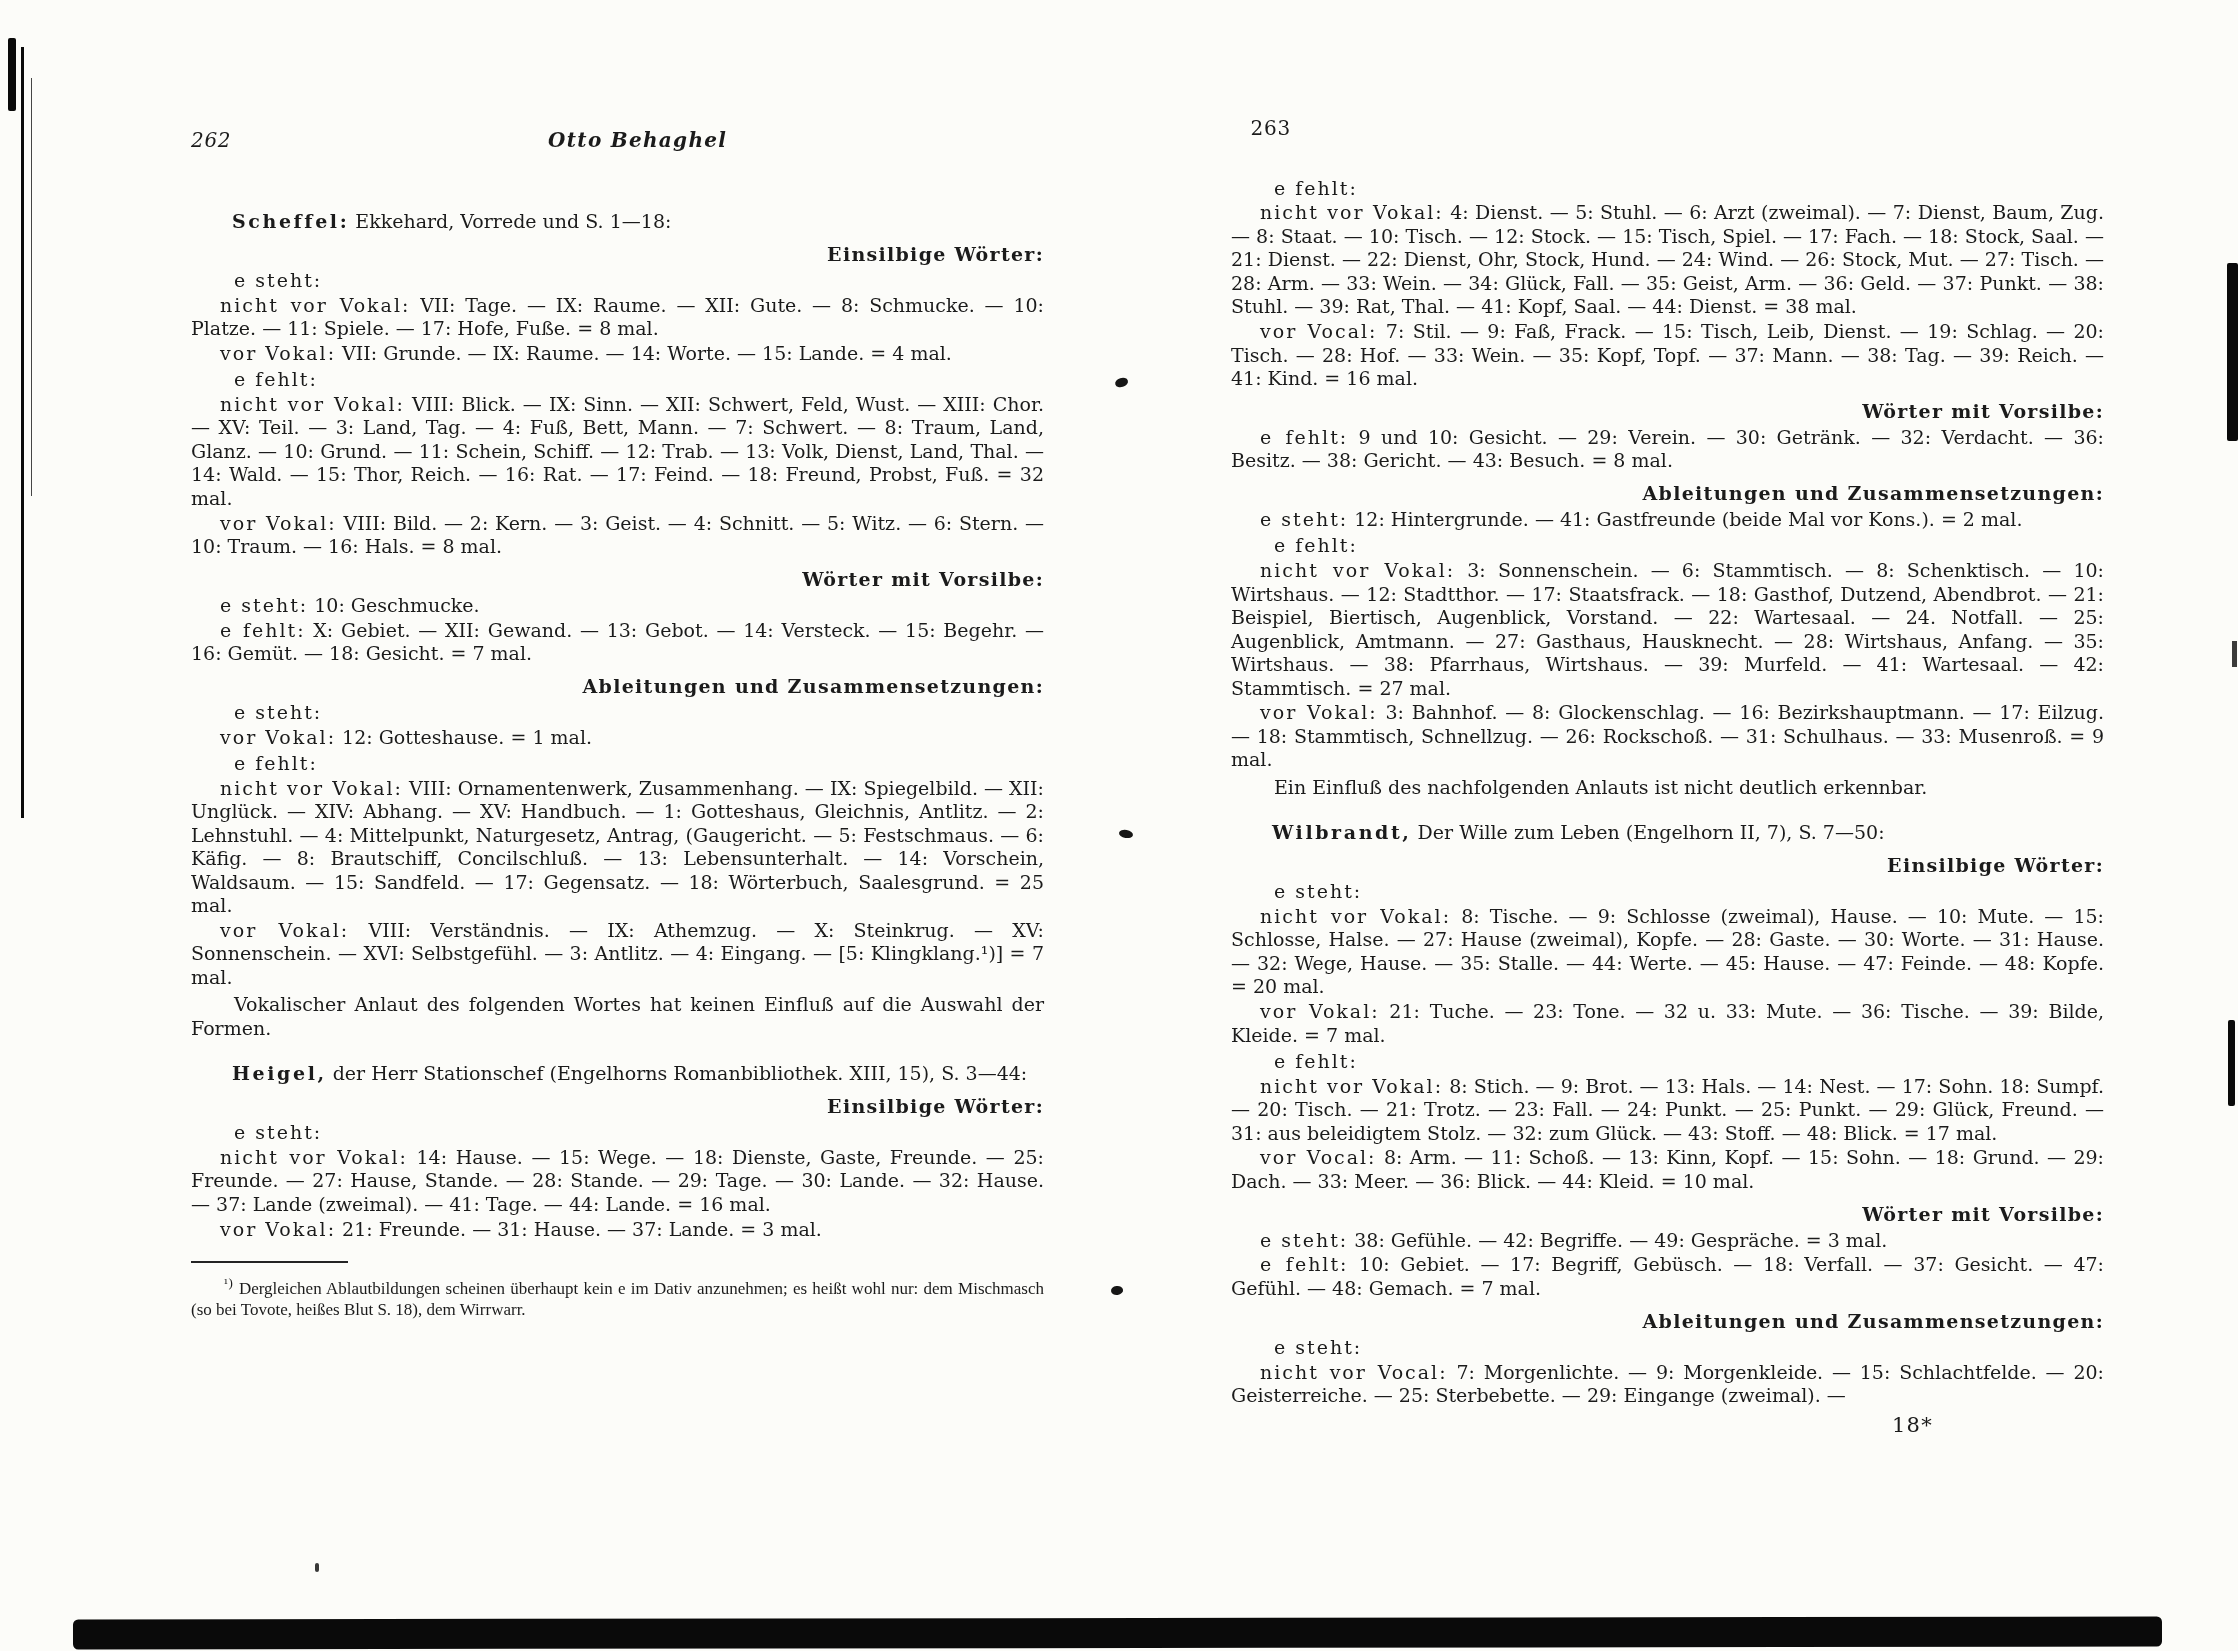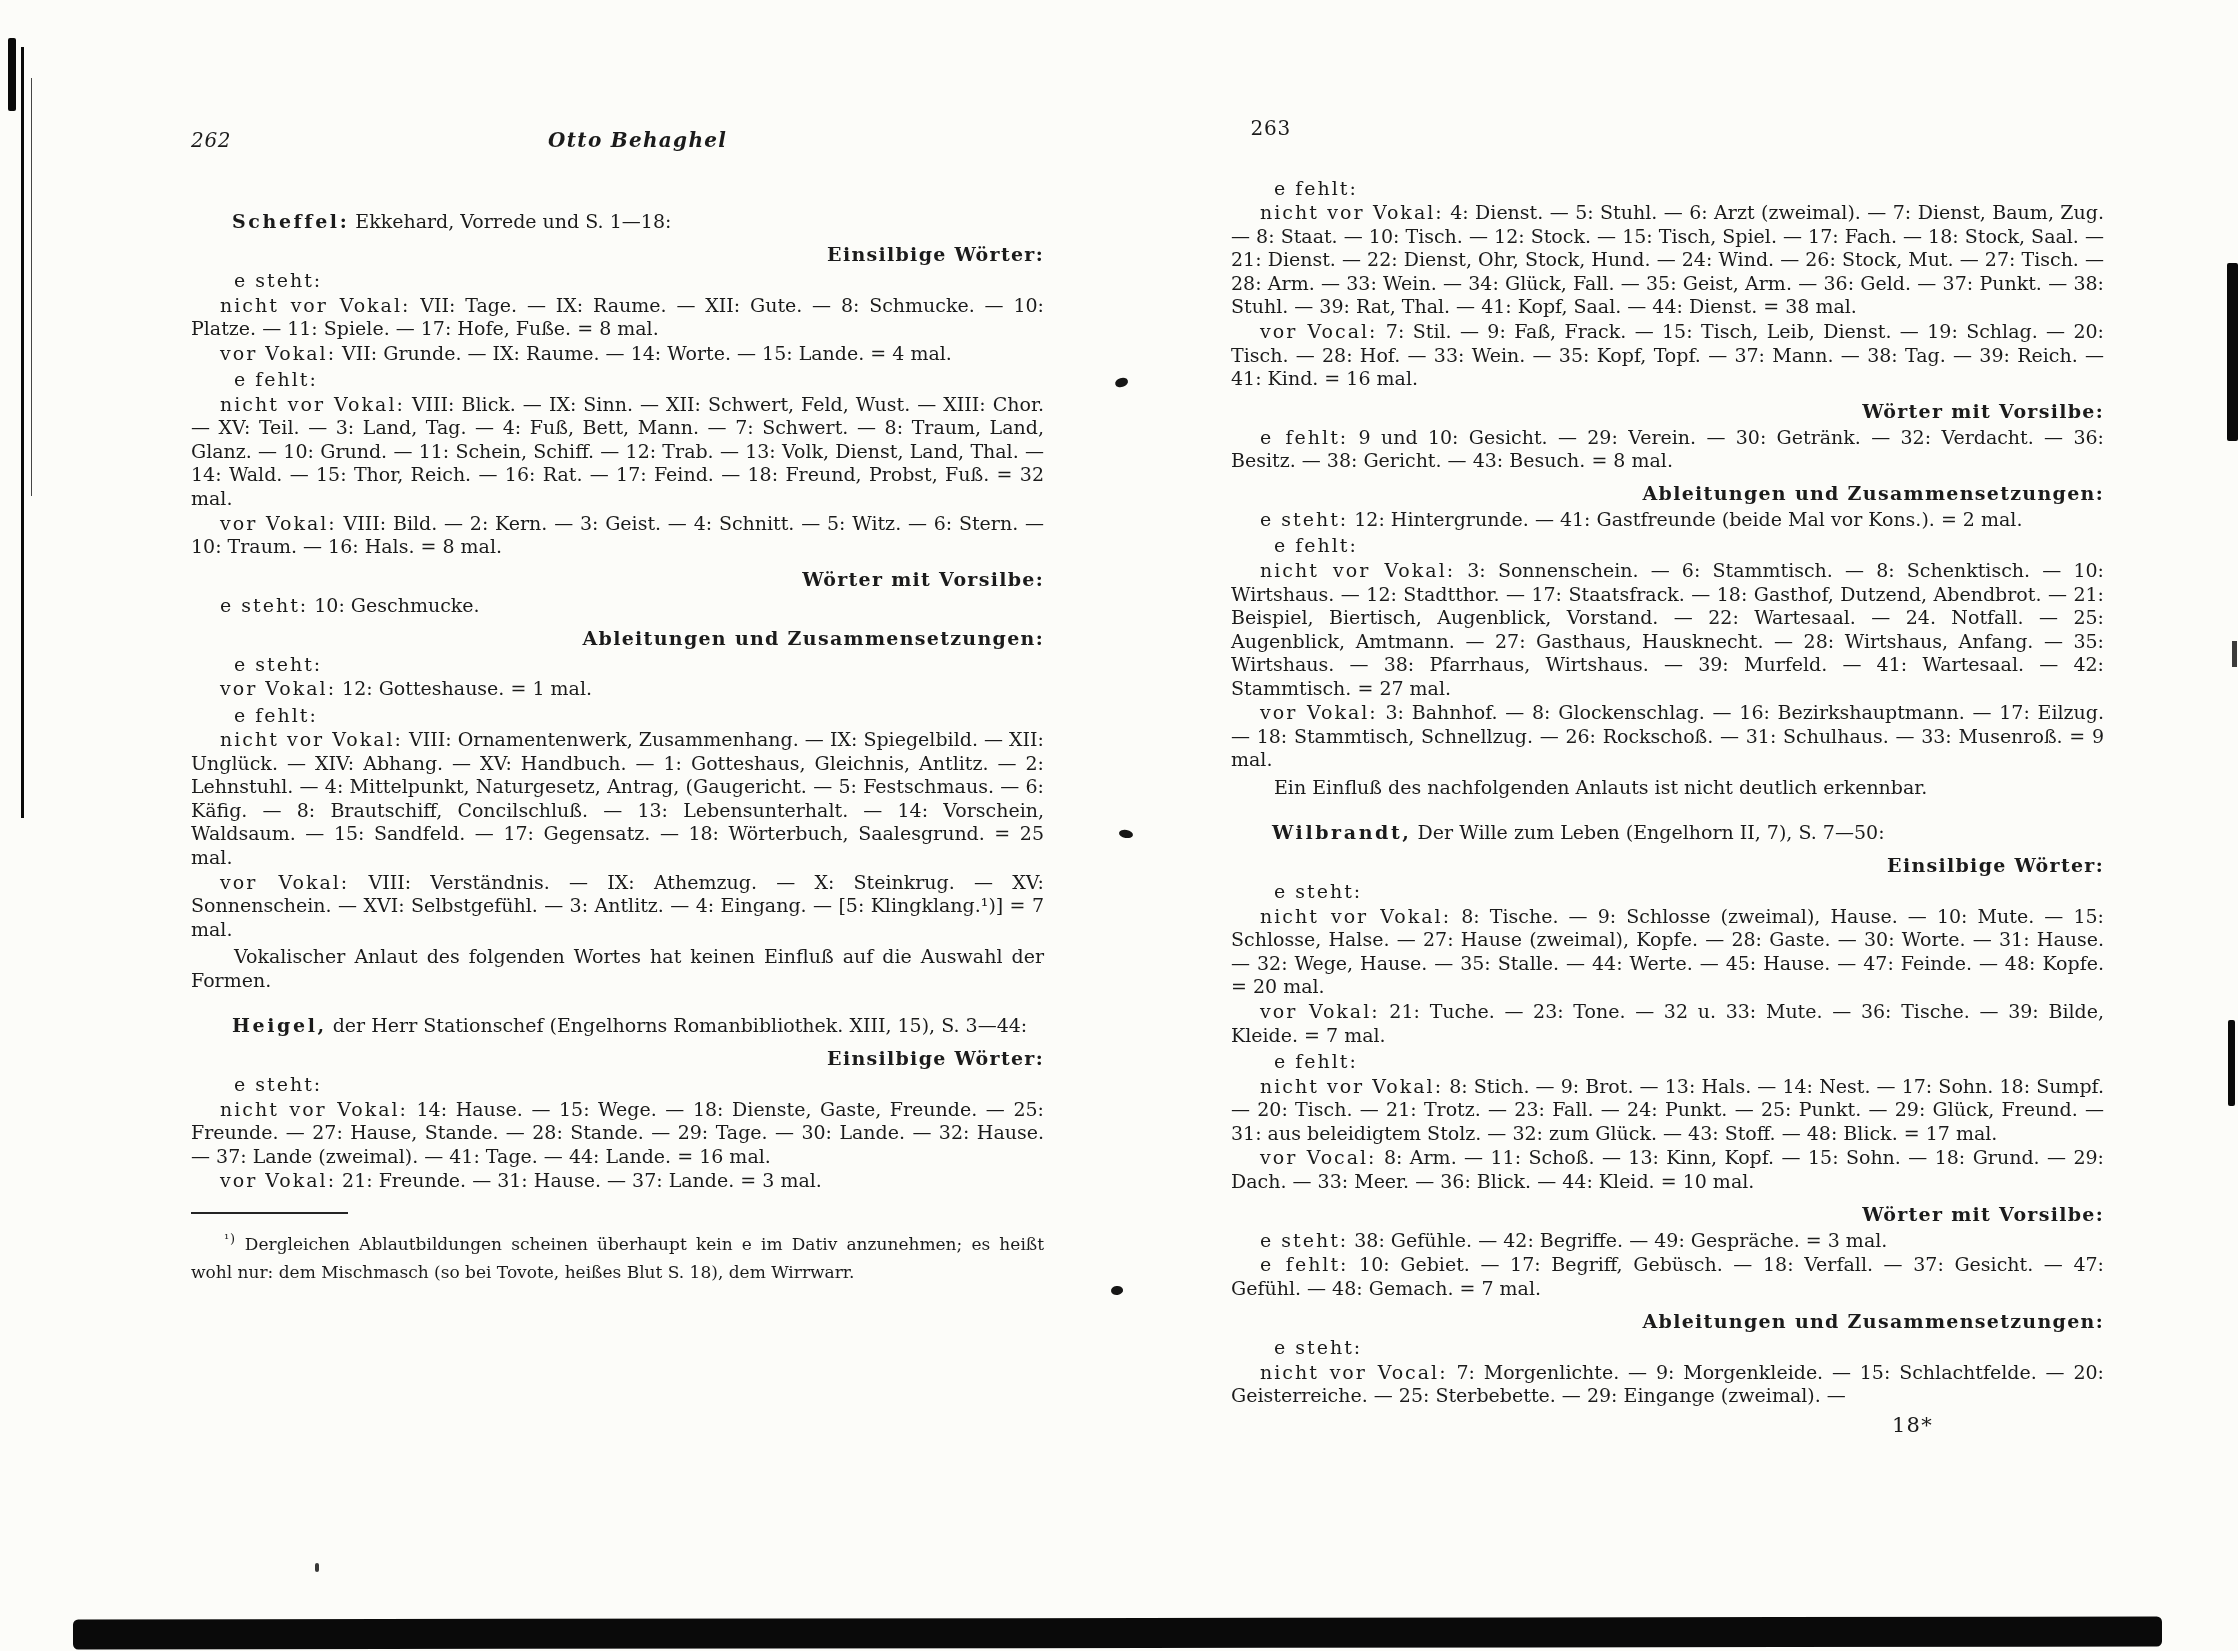--- a/index.html
+++ b/index.html
@@ -23,21 +23,21 @@
   .para{margin:1.3px 0;}
   .para.intro{text-indent:41px;margin-top:22px;margin-bottom:6.5px;}
   .para.heading{font-weight:bold;letter-spacing:1.3px;text-align:right;margin:9.2px 0 2.6px;text-indent:0;}
   .para.subhead{text-align:left;margin:2.6px 0 1.3px;padding-left:43px;letter-spacing:2px;}
   .para.entry{text-indent:29px;}
   .para.plain{text-indent:43px;margin-top:3.9px;}
   .lead{letter-spacing:2px;}
   .para.intro .lead{letter-spacing:2.6px;font-weight:bold;}
   
   .footnote-rule{width:157px;height:0;border-top:2px solid #242424;margin:19.6px 0 9.2px;}
-  .footnote{font-size:17px;line-height:29px;text-align:justify;text-indent:33px;}
+  .footnote{font-size:17px;line-height:21px;text-align:justify;text-indent:33px;font-family:Liberation Serif, serif;}
   .footnote .fn-marker{vertical-align:super;font-size:13px;letter-spacing:0.7px;}
   
   .signature{text-align:right;padding-right:171px;margin-top:6.5px;font-size:21px;letter-spacing:1.3px;}
   
   .artifact{position:absolute;background:#0a0a0a;}
   .a-bottom{left:73px;bottom:2.6px;width:2089px;height:30px;border-radius:5.2px;transform:rotate(-0.08deg);}
   .a-left-thick{left:7.8px;top:38px;width:8.5px;height:73px;border-radius:2px;}
   .a-left-line1{left:21px;top:47px;width:2.6px;height:771px;}
   .a-left-line2{left:31px;top:78px;width:1.3px;height:418px;opacity:.75;}
   .a-right-bar1{right:1.3px;top:263px;width:11px;height:178px;border-radius:2px;}
@@ -68,20 +68,21 @@
         <div class="para intro"><span class="lead">Scheffel:</span> Ekkehard, Vorrede und S. 1—18:</div>
         <div class="para heading">Einsilbige Wörter:</div>
         <div class="para subhead">e steht:</div>
         <div class="para entry"><span class="lead">nicht vor Vokal:</span> VII: Tage. — IX: Raume. — XII: Gute. — 8: Schmucke. — 10: Platze. — 11: Spiele. — 17: Hofe, Fuße. = 8 mal.</div>
         <div class="para entry"><span class="lead">vor Vokal:</span> VII: Grunde. — IX: Raume. — 14: Worte. — 15: Lande. = 4 mal.</div>
         <div class="para subhead">e fehlt:</div>
         <div class="para entry"><span class="lead">nicht vor Vokal:</span> VIII: Blick. — IX: Sinn. — XII: Schwert, Feld, Wust. — XIII: Chor. — XV: Teil. — 3: Land, Tag. — 4: Fuß, Bett, Mann. — 7: Schwert. — 8: Traum, Land, Glanz. — 10: Grund. — 11: Schein, Schiff. — 12: Trab. — 13: Volk, Dienst, Land, Thal. — 14: Wald. — 15: Thor, Reich. — 16: Rat. — 17: Feind. — 18: Freund, Probst, Fuß. = 32 mal.</div>
         <div class="para entry"><span class="lead">vor Vokal:</span> VIII: Bild. — 2: Kern. — 3: Geist. — 4: Schnitt. — 5: Witz. — 6: Stern. — 10: Traum. — 16: Hals. = 8 mal.</div>
         <div class="para heading">Wörter mit Vorsilbe:</div>
         <div class="para entry"><span class="lead">e steht:</span> 10: Geschmucke.</div>
+        <div class="para entry"><span class="lead">e fehlt:</span> X: Gebiet. — XII: Gewand. — 13: Gebot. — 14: Versteck. — 15: Begehr. — 16: Gemüt. — 18: Gesicht. = 7 mal.</div>
         <div class="para heading">Ableitungen und Zusammensetzungen:</div>
         <div class="para subhead">e steht:</div>
         <div class="para entry"><span class="lead">vor Vokal:</span> 12: Gotteshause. = 1 mal.</div>
         <div class="para subhead">e fehlt:</div>
         <div class="para entry"><span class="lead">nicht vor Vokal:</span> VIII: Ornamentenwerk, Zusammenhang. — IX: Spiegelbild. — XII: Unglück. — XIV: Abhang. — XV: Handbuch. — 1: Gotteshaus, Gleichnis, Antlitz. — 2: Lehnstuhl. — 4: Mittelpunkt, Naturgesetz, Antrag, (Gaugericht. — 5: Festschmaus. — 6: Käfig. — 8: Brautschiff, Concilschluß. — 13: Lebensunterhalt. — 14: Vorschein, Waldsaum. — 15: Sandfeld. — 17: Gegensatz. — 18: Wörterbuch, Saalesgrund. = 25 mal.</div>
         <div class="para entry"><span class="lead">vor Vokal:</span> VIII: Verständnis. — IX: Athemzug. — X: Steinkrug. — XV: Sonnenschein. — XVI: Selbstgefühl. — 3: Antlitz. — 4: Eingang. — [5: Klingklang.¹)] = 7 mal.</div>
         <div class="para plain">Vokalischer Anlaut des folgenden Wortes hat keinen Einfluß auf die Auswahl der Formen.</div>
         <div class="para intro"><span class="lead">Heigel,</span> der Herr Stationschef (Engelhorns Romanbibliothek. XIII, 15), S. 3—44:</div>
         <div class="para heading">Einsilbige Wörter:</div>
         <div class="para subhead">e steht:</div>

